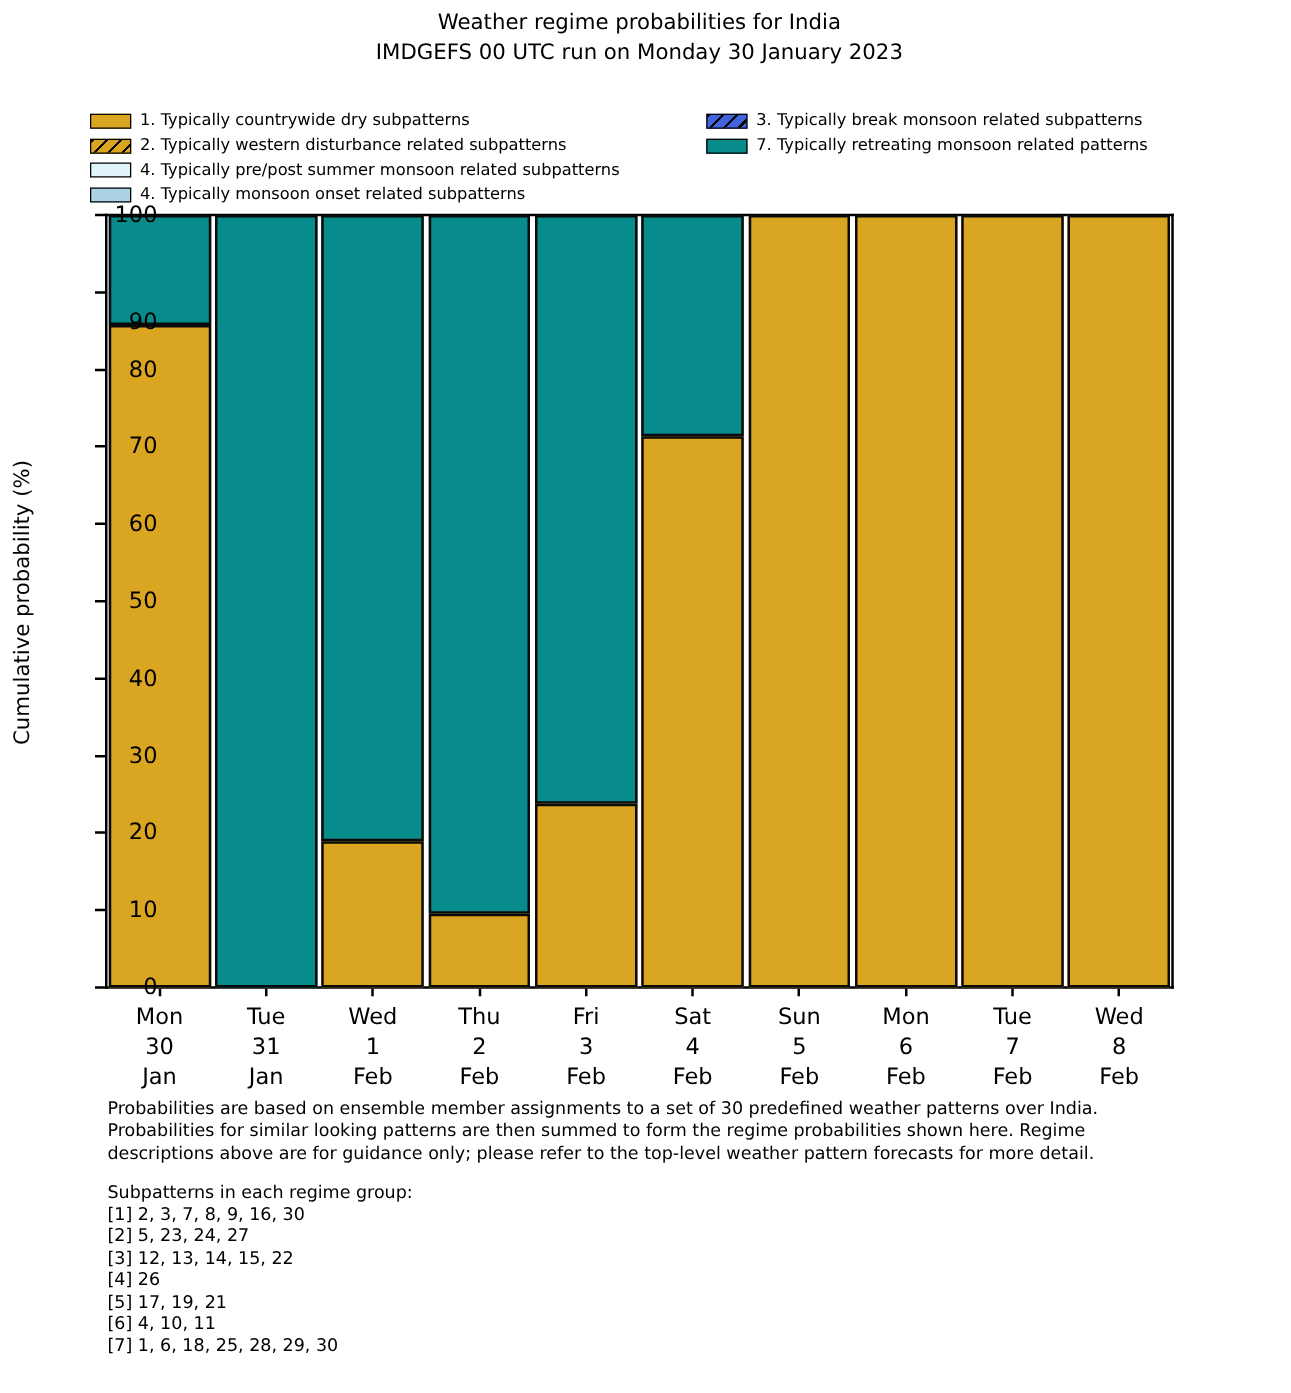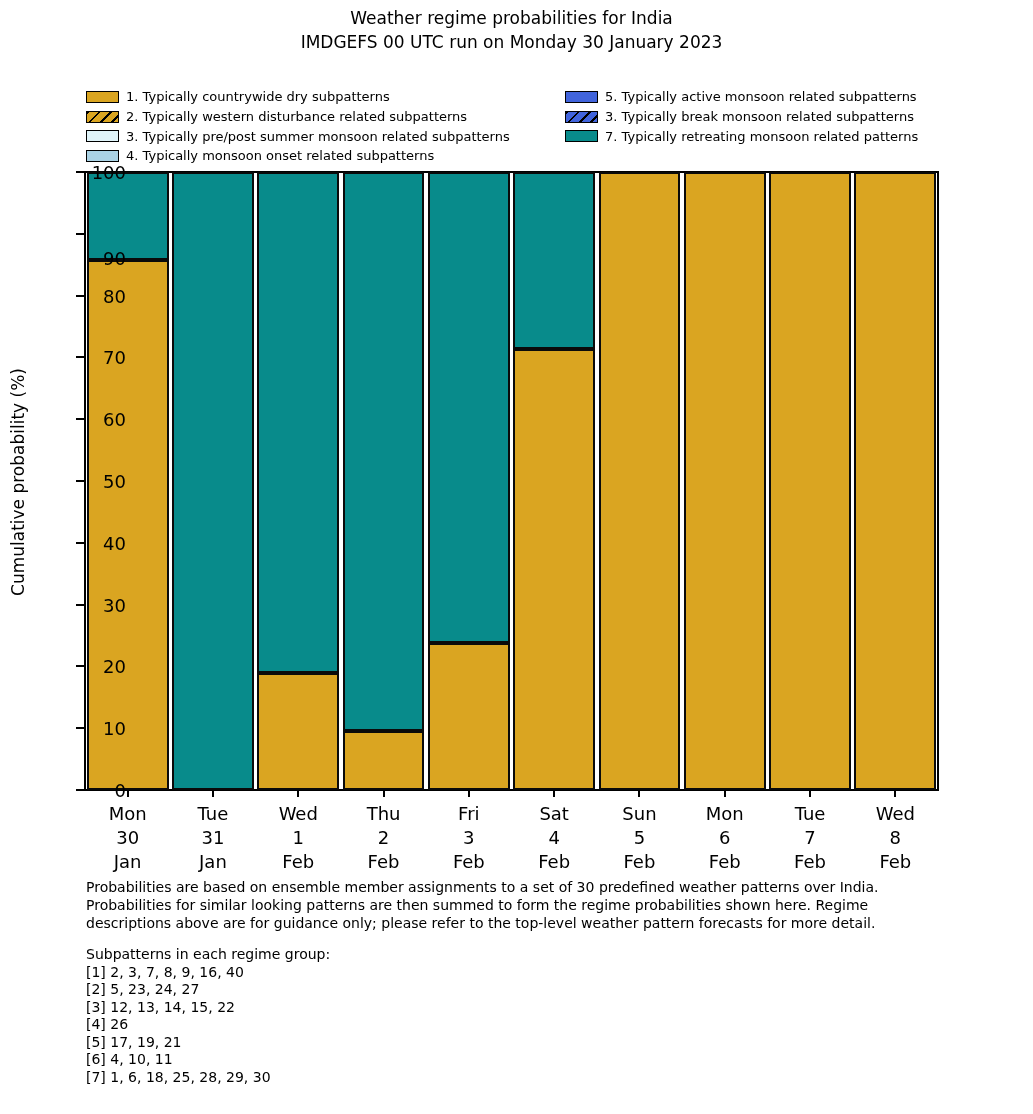--- a/index.html
+++ b/index.html
@@ -2,21 +2,21 @@
 <html><head>
 <meta charset="utf-8">
 <style>
   html,body{margin:0;padding:0;background:#fff;}
   body{width:1033px;height:1114px;position:relative;font-family:"DejaVu Sans",sans-serif;color:#000;overflow:hidden;}
   .abs{position:absolute;}
   
   #title{left:85px;top:6px;width:853px;text-align:center;font-size:17px;line-height:24px;}
   
   .legend-col{top:87px;}
-  #legend-col-left{left:86px;}
+  #legend-col-left{left:72px;}
   #legend-col-right{left:565px;}
   .legend-item{display:flex;align-items:center;height:19.7px;}
   .legend-swatch{width:33px;height:12px;border:1.6px solid #000;box-sizing:border-box;flex:0 0 auto;}
   .legend-label{font-size:13px;margin-left:7px;white-space:nowrap;}
   
   #plot{left:85px;top:172px;width:853px;height:618px;}
   .spine{position:absolute;background:#000;}
   #spine-left{left:-1px;top:-1px;width:2px;height:620px;}
   #spine-right{left:852px;top:-1px;width:2px;height:620px;}
   #spine-top{left:-1px;top:-1px;width:855px;height:2px;}
@@ -46,32 +46,28 @@
     <div class="legend-item">
       <span class="legend-swatch" style="background: rgb(218, 165, 33);"></span>
       <span class="legend-label">1. Typically countrywide dry subpatterns</span>
     </div>
     <div class="legend-item">
       <span class="legend-swatch" style="background: repeating-linear-gradient(135deg, rgb(0, 0, 0) 0px, rgb(0, 0, 0) 1.8px, transparent 1.8px, transparent 8px), rgb(218, 165, 33);"></span>
       <span class="legend-label">2. Typically western disturbance related subpatterns</span>
     </div>
     <div class="legend-item">
       <span class="legend-swatch" style="background: rgb(224, 244, 249);"></span>
-      <span class="legend-label">3. Typically pre/post summer monsoon related subpatterns</span>
+      <span class="legend-label">4. Typically pre/post summer monsoon related subpatterns</span>
     </div>
     <div class="legend-item">
       <span class="legend-swatch" style="background: rgb(171, 211, 229);"></span>
       <span class="legend-label">4. Typically monsoon onset related subpatterns</span>
     </div>
   </div>
 <div class="abs legend-col" id="legend-col-right">
-    <div class="legend-item">
-      <span class="legend-swatch" style="background: rgb(65, 100, 220);"></span>
-      <span class="legend-label">5. Typically active monsoon related subpatterns</span>
-    </div>
     <div class="legend-item">
       <span class="legend-swatch" style="background: repeating-linear-gradient(135deg, rgb(0, 0, 0) 0px, rgb(0, 0, 0) 1.8px, transparent 1.8px, transparent 8px), rgb(65, 100, 220);"></span>
       <span class="legend-label">3. Typically break monsoon related subpatterns</span>
     </div>
     <div class="legend-item">
       <span class="legend-swatch" style="background: rgb(8, 139, 139);"></span>
       <span class="legend-label">7. Typically retreating monsoon related patterns</span>
     </div>
   </div>
 
@@ -187,20 +183,20 @@
     </div>
 </div>
 
 <div class="abs" id="footer-para">
     <div class="nowrap">Probabilities are based on ensemble member assignments to a set of 30 predefined weather patterns over India.</div>
     <div class="nowrap">Probabilities for similar looking patterns are then summed to form the regime probabilities shown here. Regime</div>
     <div class="nowrap">descriptions above are for guidance only; please refer to the top-level weather pattern forecasts for more detail.</div>
   </div>
 <div class="abs" id="subpatterns">
     <div class="nowrap">Subpatterns in each regime group:</div>
-    <div class="nowrap">[1] 2, 3, 7, 8, 9, 16, 40</div>
+    <div class="nowrap">[1] 2, 3, 7, 8, 9, 16, 30</div>
     <div class="nowrap">[2] 5, 23, 24, 27</div>
     <div class="nowrap">[3] 12, 13, 14, 15, 22</div>
     <div class="nowrap">[4] 26</div>
     <div class="nowrap">[5] 17, 19, 21</div>
     <div class="nowrap">[6] 4, 10, 11</div>
     <div class="nowrap">[7] 1, 6, 18, 25, 28, 29, 30</div>
   </div>
 
 </body></html>

